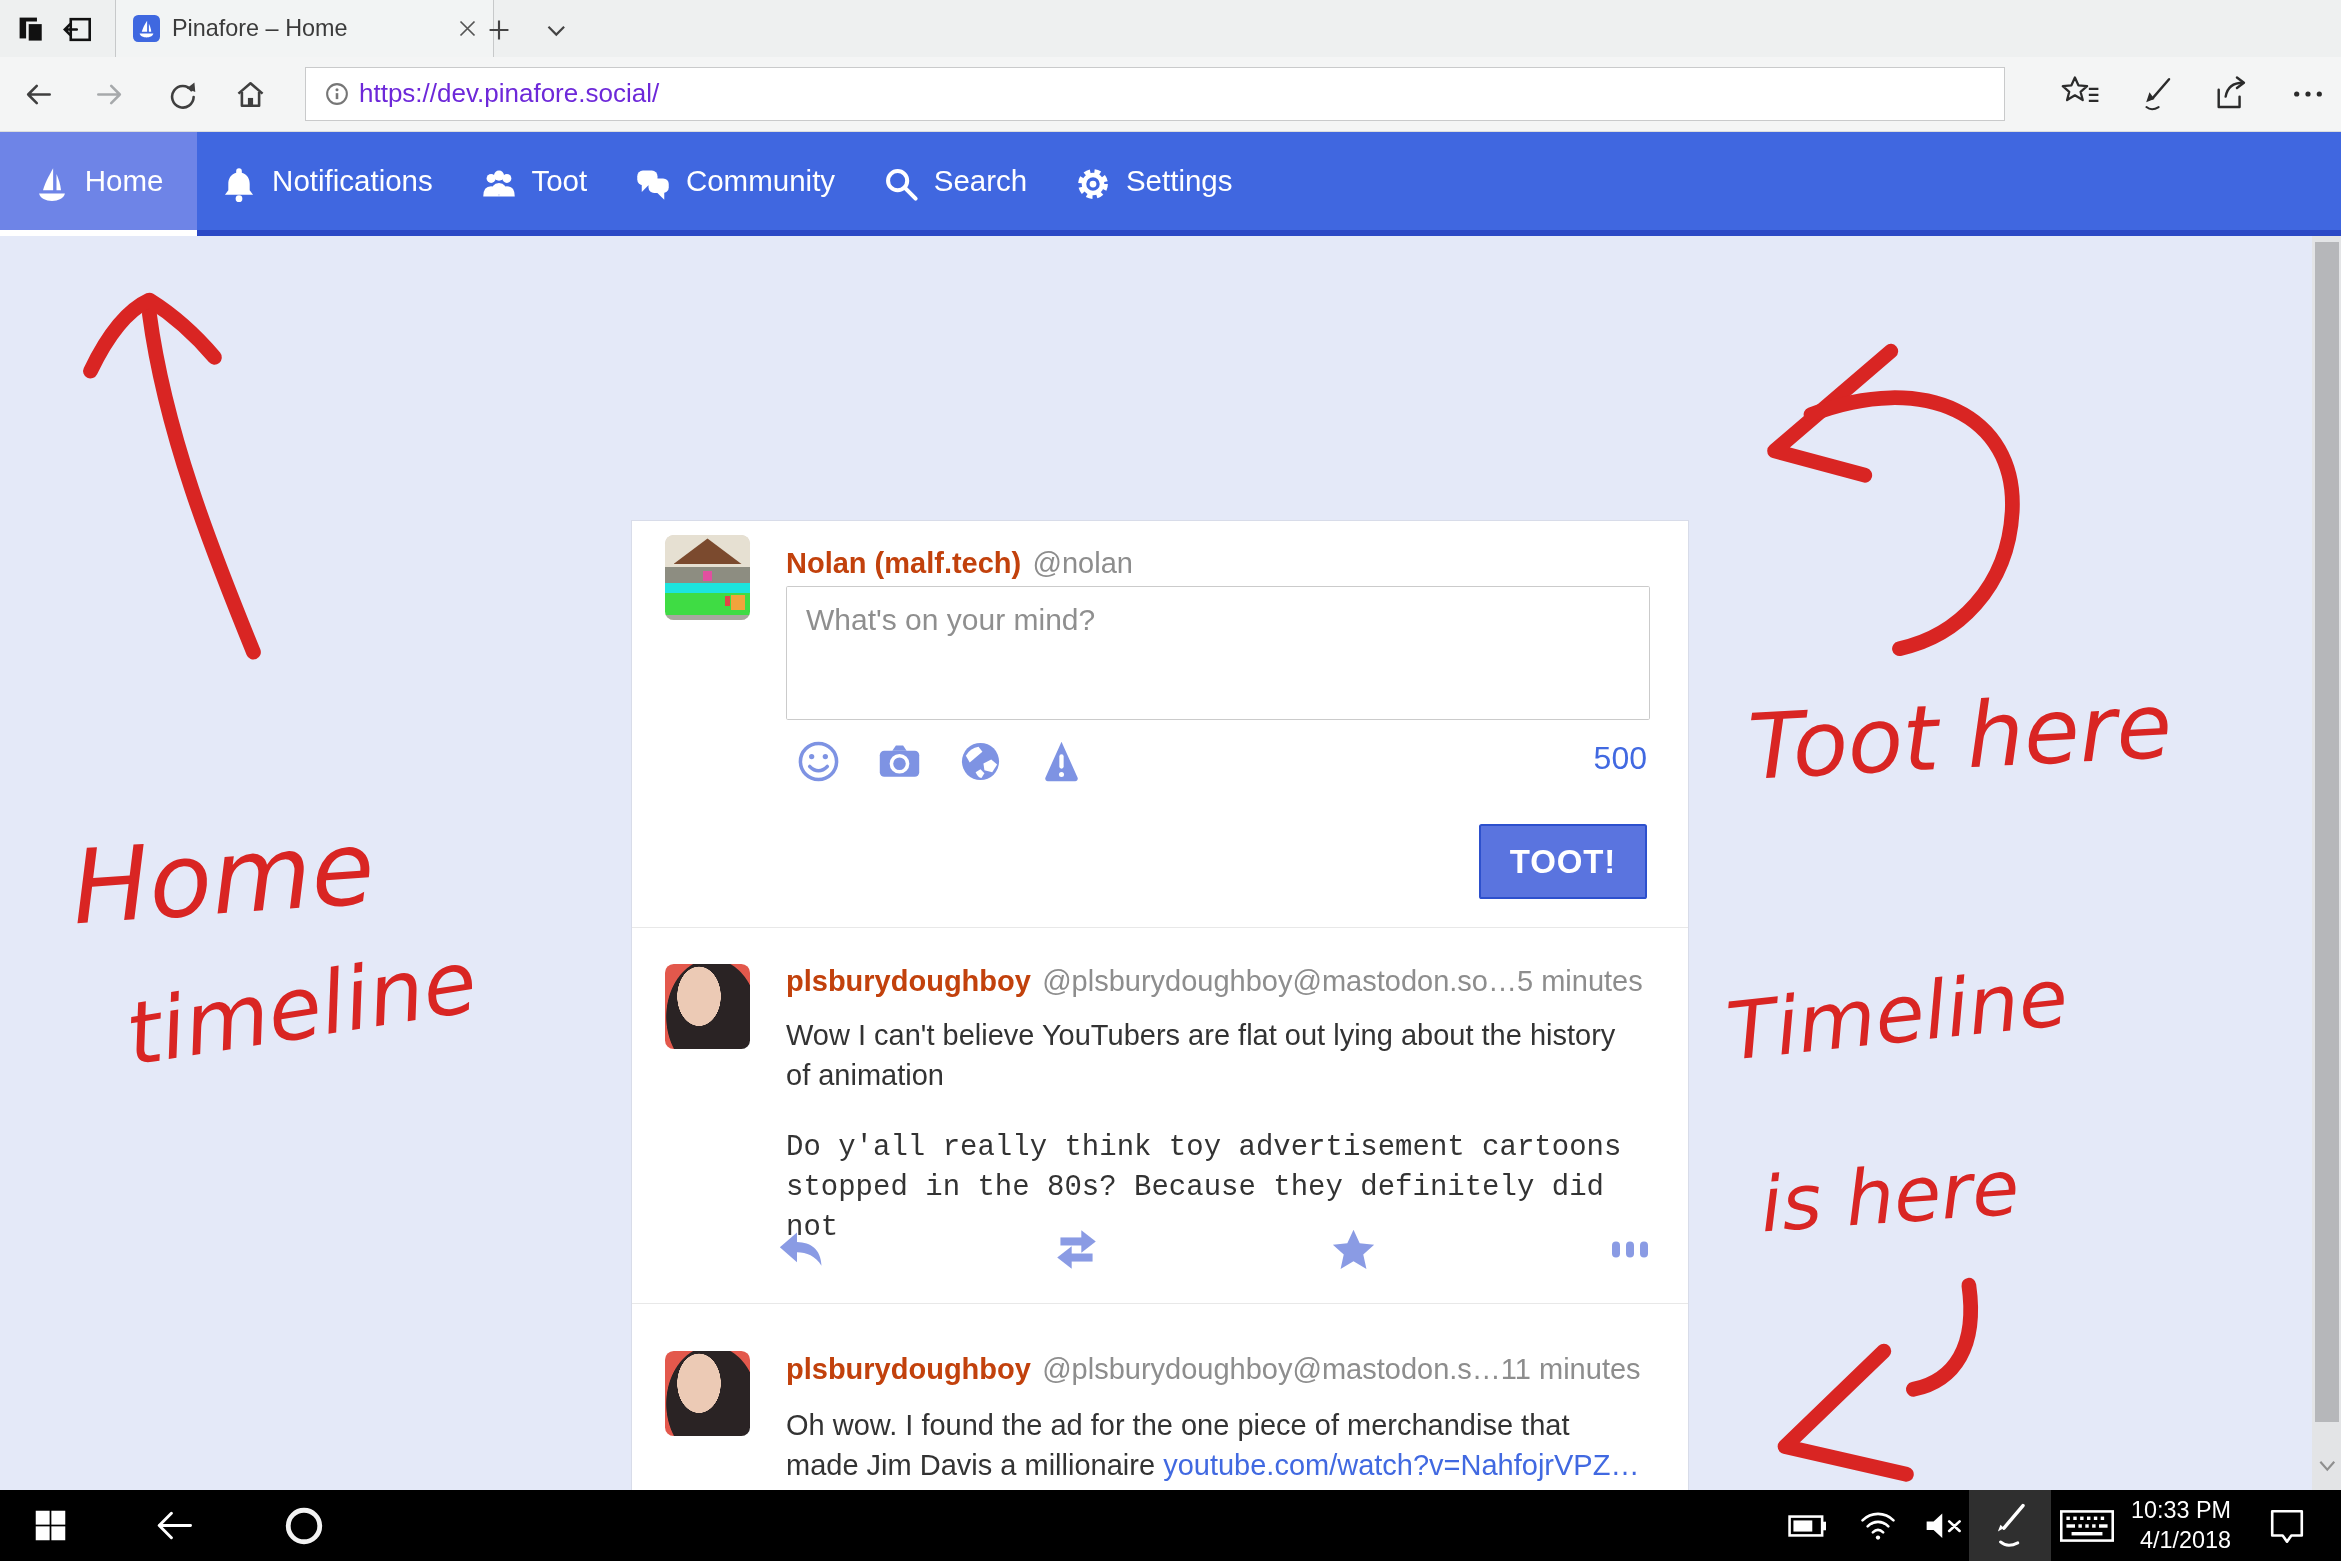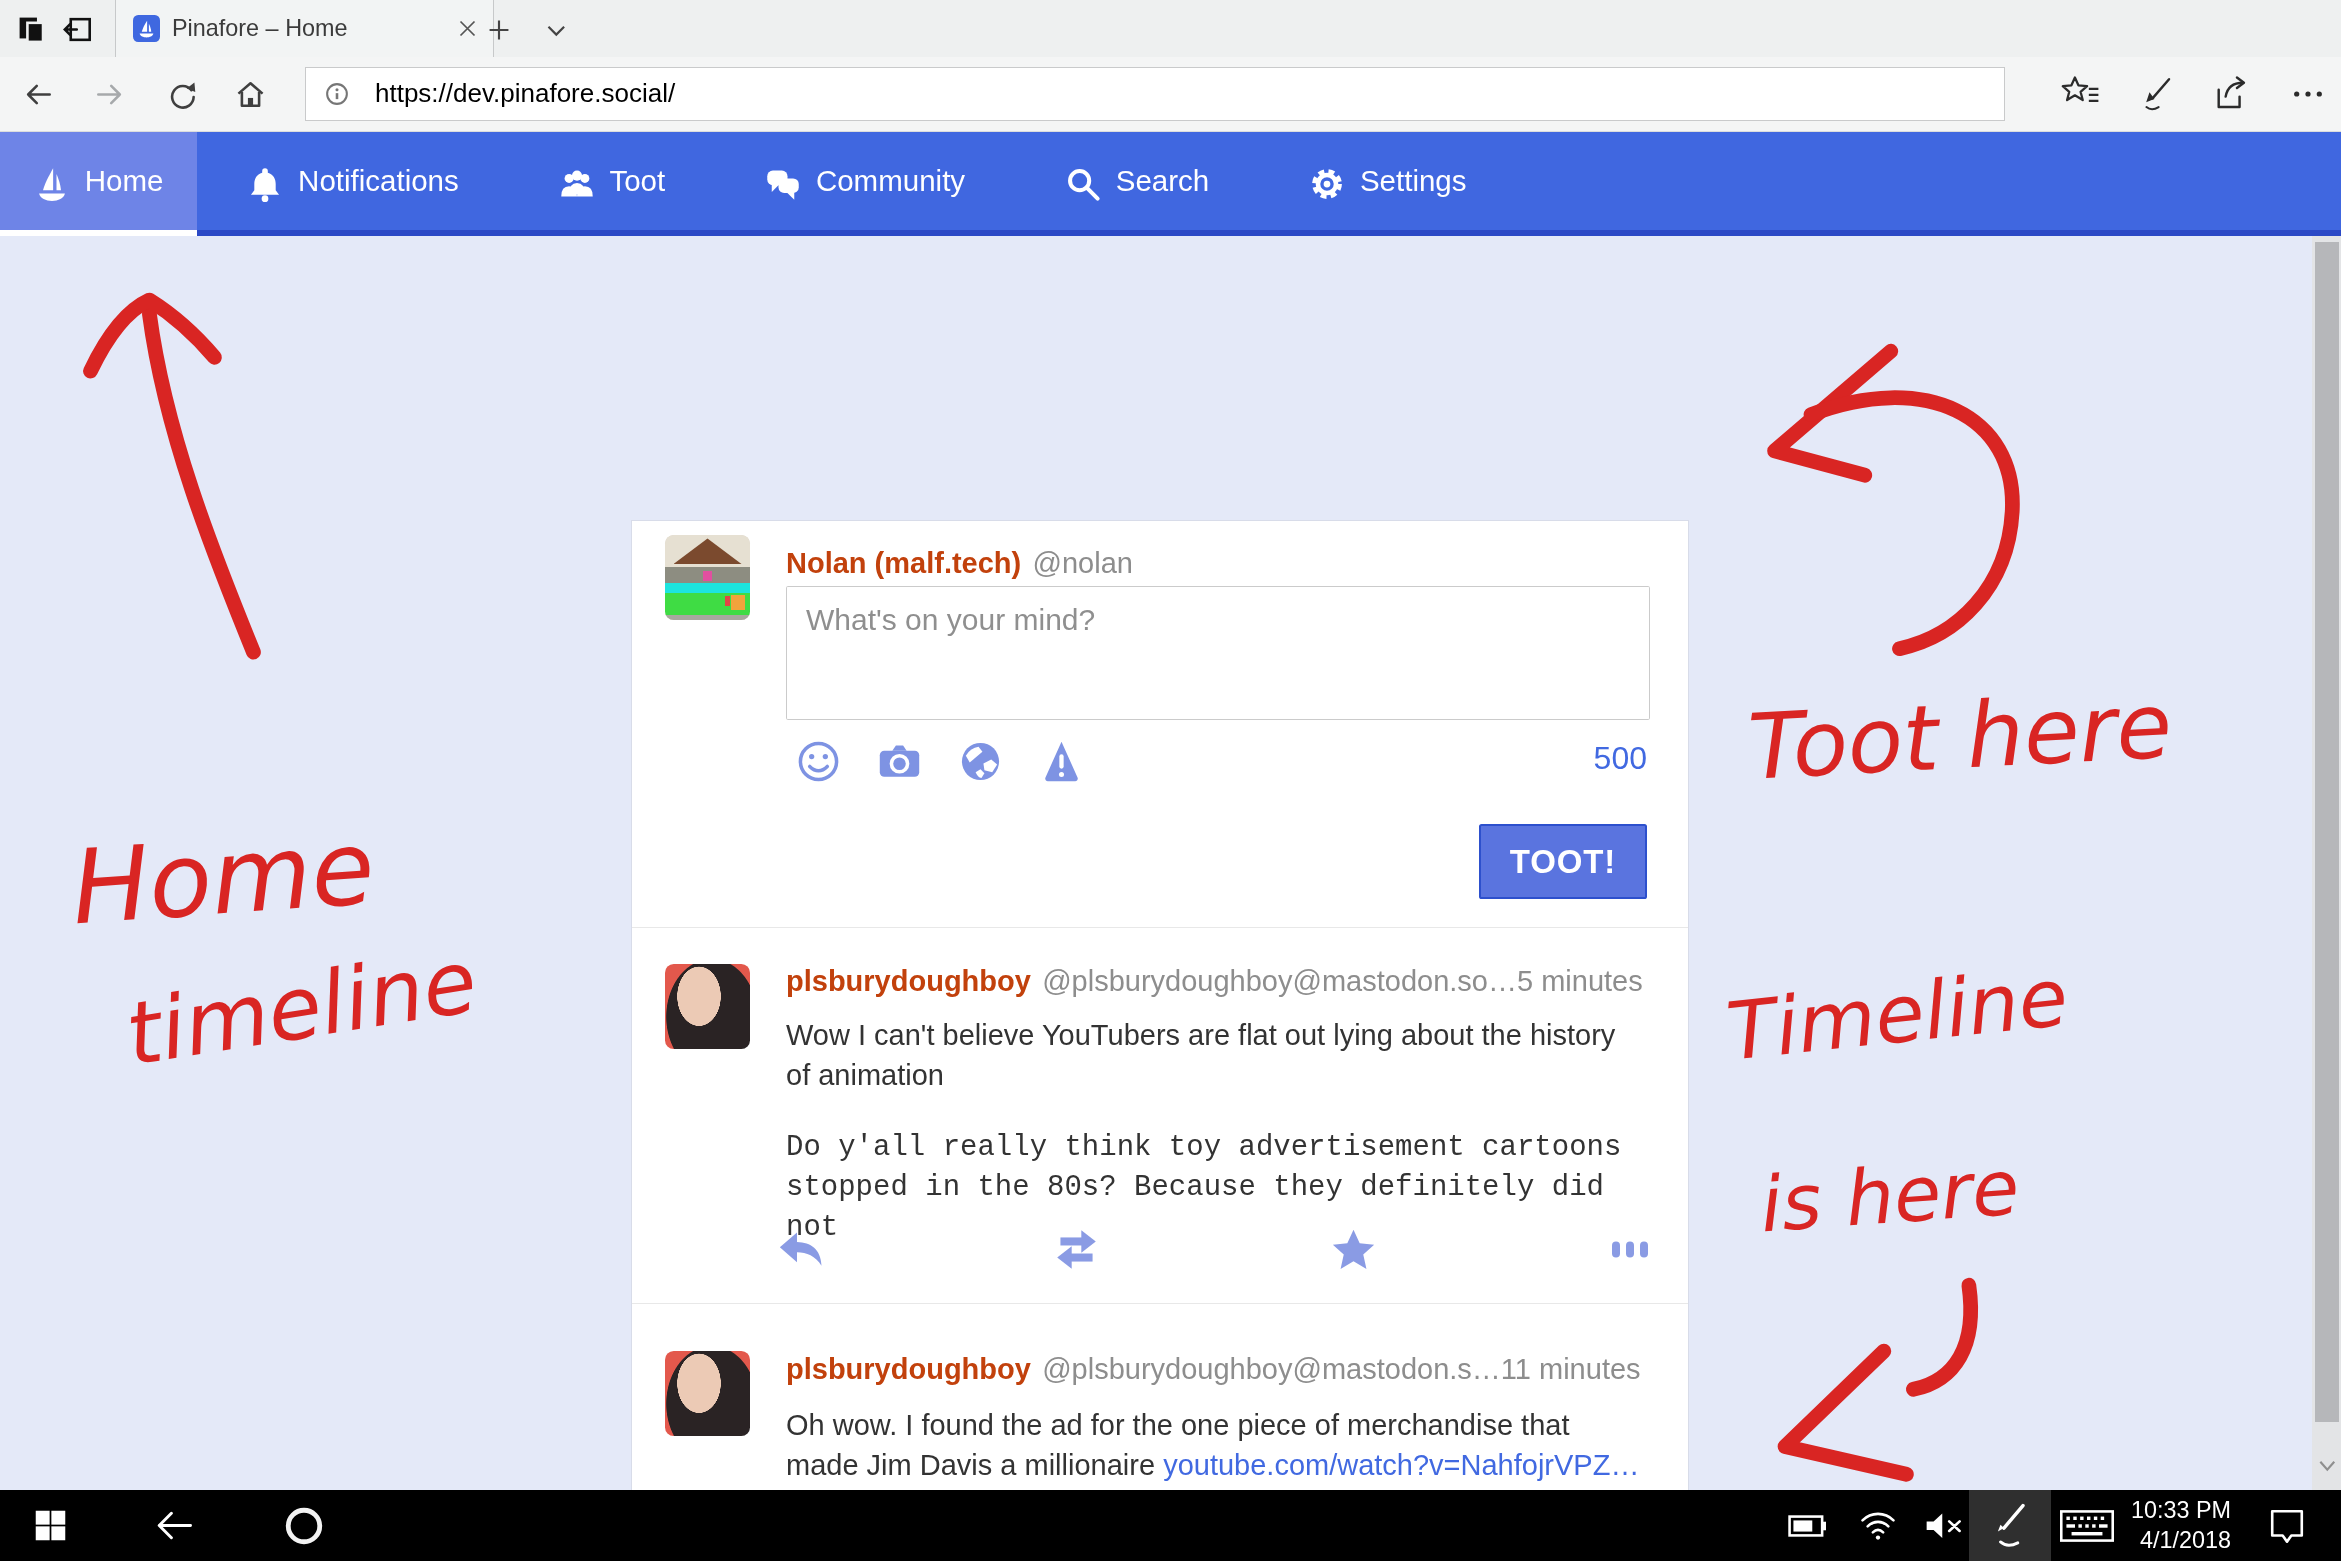--- a/index.html
+++ b/index.html
@@ -16,29 +16,29 @@
   .tabtitle{position:absolute;left:56px;top:0;height:57px;line-height:57px;font-size:23.4px;color:#3b3b3b;white-space:nowrap;}
   .tabclose{position:absolute;right:12px;top:14.7px;width:28px;height:28px;display:flex;align-items:center;justify-content:center;}
   .newtab{position:absolute;left:482px;top:13px;width:33px;height:33px;display:flex;align-items:center;justify-content:center;}
   .tabdrop{position:absolute;left:540px;top:16.5px;width:33px;height:28px;display:flex;align-items:center;justify-content:center;}
 
   .addrbar{position:absolute;left:0;top:57px;width:2342px;height:75px;background:#f4f5f5;border-bottom:0.9px solid #dcdddd;box-sizing:border-box;}
   .navico{position:absolute;top:22px;width:31px;height:31px;}
   .urlbox{position:absolute;left:305px;top:9.5px;width:1700px;height:54px;background:#fff;border:1.7px solid #c9cacb;
           box-sizing:border-box;display:flex;align-items:center;}
   .urlinfo{margin-left:19px;flex:0 0 auto;width:24px;height:24px;}
-  .urlinput{flex:1;border:0;outline:none;font-size:26px;color:#000000;margin-left:24px;background:transparent;
+  .urlinput{flex:1;border:0;outline:none;font-size:26px;color:#6d28d9;margin-left:8px;background:transparent;
             font-family:"Liberation Sans",sans-serif;}
   .rico{position:absolute;top:17.3px;width:40px;height:40px;}
 
   
   .pnav{position:absolute;left:0;top:132px;width:2342px;height:104px;
         background:linear-gradient(#2b49c6,#2b49c6) bottom/100% 6px no-repeat,#4067e0;
         display:flex;align-items:stretch;z-index:5;}
-  .pnav-item{display:flex;align-items:center;gap:14.7px;padding:0 50px;box-shadow:inset 0 -6px 0 #2b49c6;cursor:pointer;}
+  .pnav-item{display:flex;align-items:center;gap:14.7px;padding:0 24px;box-shadow:inset 0 -6px 0 #2b49c6;cursor:pointer;}
   .pnav-item.active{background:#6e84e7;box-shadow:inset 0 -6px 0 #ffffff;padding:0 34px;}
   .pnav-label{color:#fff;font-size:29.5px;padding-bottom:5.2px;}
   .pnav-ic{width:36px;height:36px;}
 
   
   .page{position:absolute;left:0;top:236px;width:2342px;height:1254px;background:#e4e9f8;}
   .card{position:absolute;left:631px;top:284px;width:1058px;height:1207px;background:#fff;
         border:0.9px solid #d8dce9;border-bottom:none;box-sizing:border-box;overflow:hidden;}
 
   .avatar{position:absolute;left:33px;width:85px;height:85px;border-radius:8.7px;overflow:hidden;}

